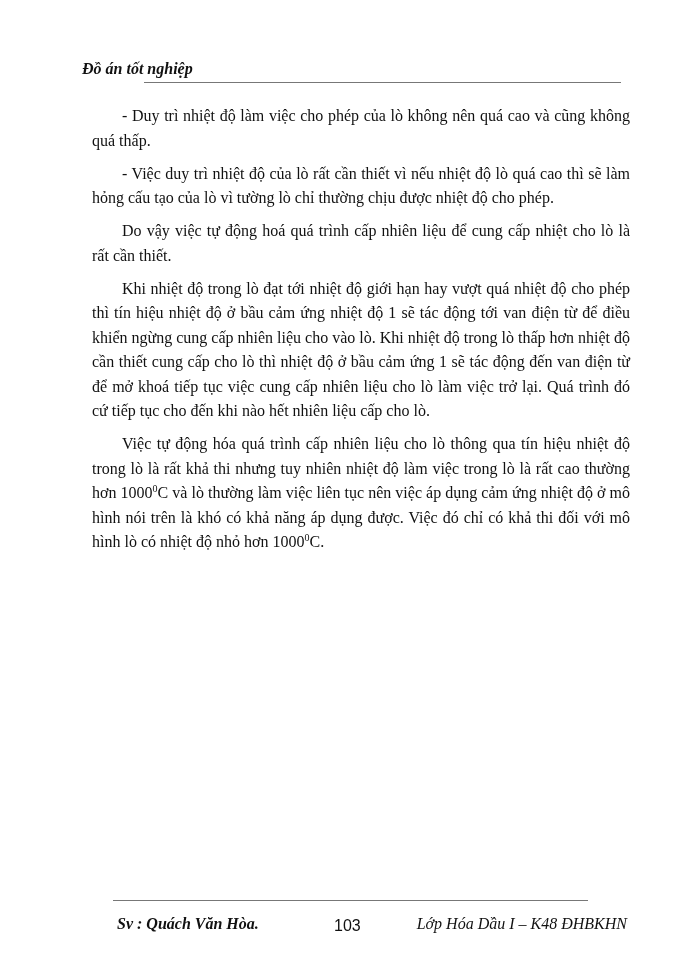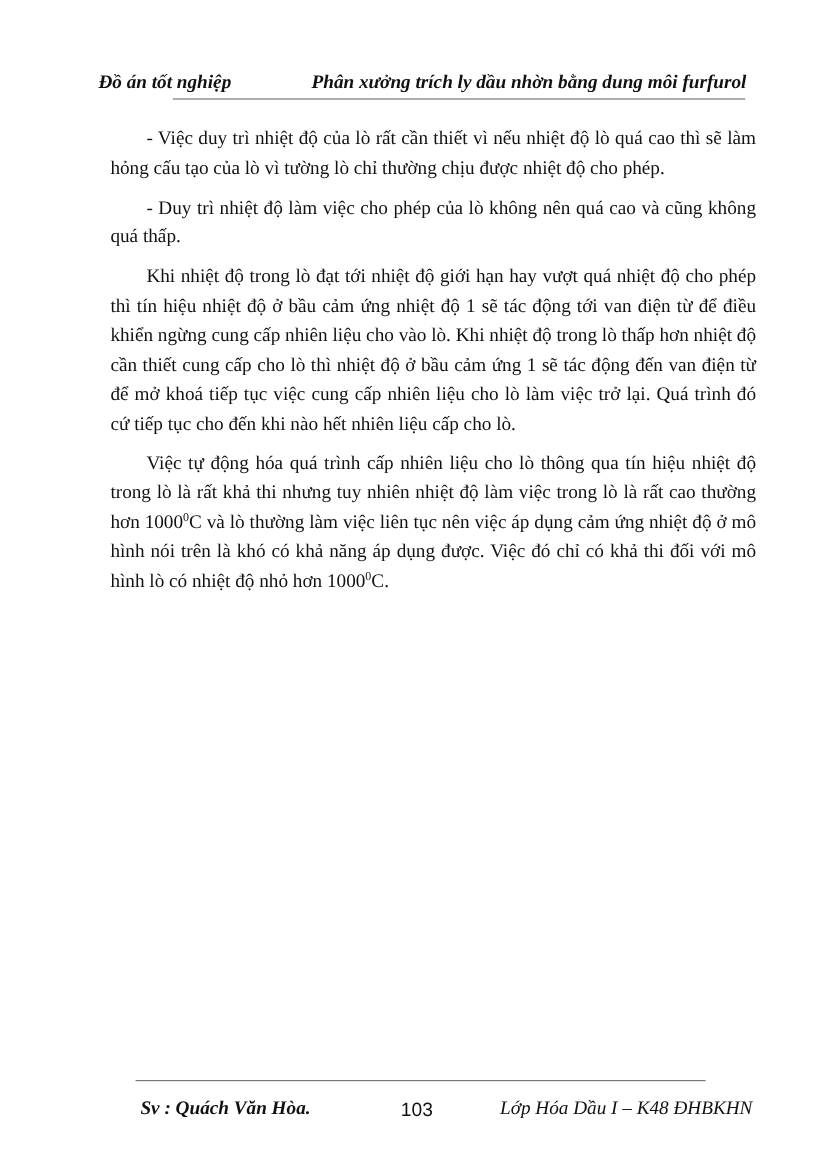--- a/index.html
+++ b/index.html
@@ -17,27 +17,27 @@
   .footer-left { position: absolute; left: 0; top: 0; font-style: italic; font-weight: bold; white-space: nowrap; }
   .footer-center { position: absolute; left: 217px; top: 2px; white-space: nowrap; font-family: "Liberation Sans", sans-serif; font-size: 16px; }
   .footer-right { position: absolute; right: 0; top: 0; font-style: italic; font-weight: normal; white-space: nowrap; }
 </style>
 </head>
 <body>
 
 <div class="page">
   <div class="header">
     <span class="header-left">Đồ án tốt nghiệp</span>
-    <span class="header-right">Phân xưởng trích ly dầu nhờn bằng dung môi furfurol</span>
   </div>
   <div class="header-rule"></div>
 
   <div class="body-text">
+    <p>- Duy trì nhiệt độ làm việc cho phép của lò không nên quá cao và cũng không quá thấp.</p>
     <p>- Việc duy trì nhiệt độ của lò rất cần thiết vì nếu nhiệt độ lò quá cao thì sẽ làm hỏng cấu tạo của lò vì tường  lò chỉ thường  chịu được  nhiệt độ cho phép.</p>
-    <p>- Duy trì nhiệt độ làm việc cho phép của lò không nên quá cao và cũng không quá thấp.</p>
+    <p>Do vậy việc tự động hoá quá trình cấp nhiên liệu để cung cấp nhiệt cho lò là rất cần thiết.</p>
     <p>Khi nhiệt độ trong lò đạt tới nhiệt độ giới hạn hay vượt  quá nhiệt độ cho phép thì tín hiệu nhiệt độ ở bầu cảm ứng nhiệt độ 1 sẽ tác động tới van điện từ để điều khiển ngừng cung cấp nhiên liệu cho vào lò. Khi nhiệt độ  trong lò  thấp hơn nhiệt độ cần thiết cung cấp cho lò thì nhiệt độ ở bầu cảm ứng 1 sẽ tác động đến van điện từ để mở khoá tiếp tục việc cung cấp nhiên liệu cho lò làm việc trở lại. Quá trình đó cứ tiếp tục cho đến khi nào hết nhiên liệu cấp cho lò.</p>
     <p><span>Việc tự động hóa quá trình cấp nhiên liệu cho lò thông qua tín hiệu nhiệt độ trong lò là rất khả thi nhưng  tuy nhiên nhiệt độ làm việc trong lò là rất cao thường hơn 1000</span><sup>0</sup><span>C và lò thường  làm việc liên tục nên việc áp dụng cảm ứng nhiệt độ ở mô hình nói trên là khó có khả năng áp dụng được.  Việc đó chỉ có khả thi đối với mô hình lò có nhiệt độ nhỏ hơn 1000</span><sup>0</sup><span>C.</span></p>
   </div>
 
   <div class="footer-rule"></div>
   <div class="footer">
     <span class="footer-left">Sv : Quách Văn Hòa.</span>
     <span class="footer-center">103</span>
     <span class="footer-right">Lớp Hóa Dầu I – K48  ĐHBKHN</span>
   </div>

